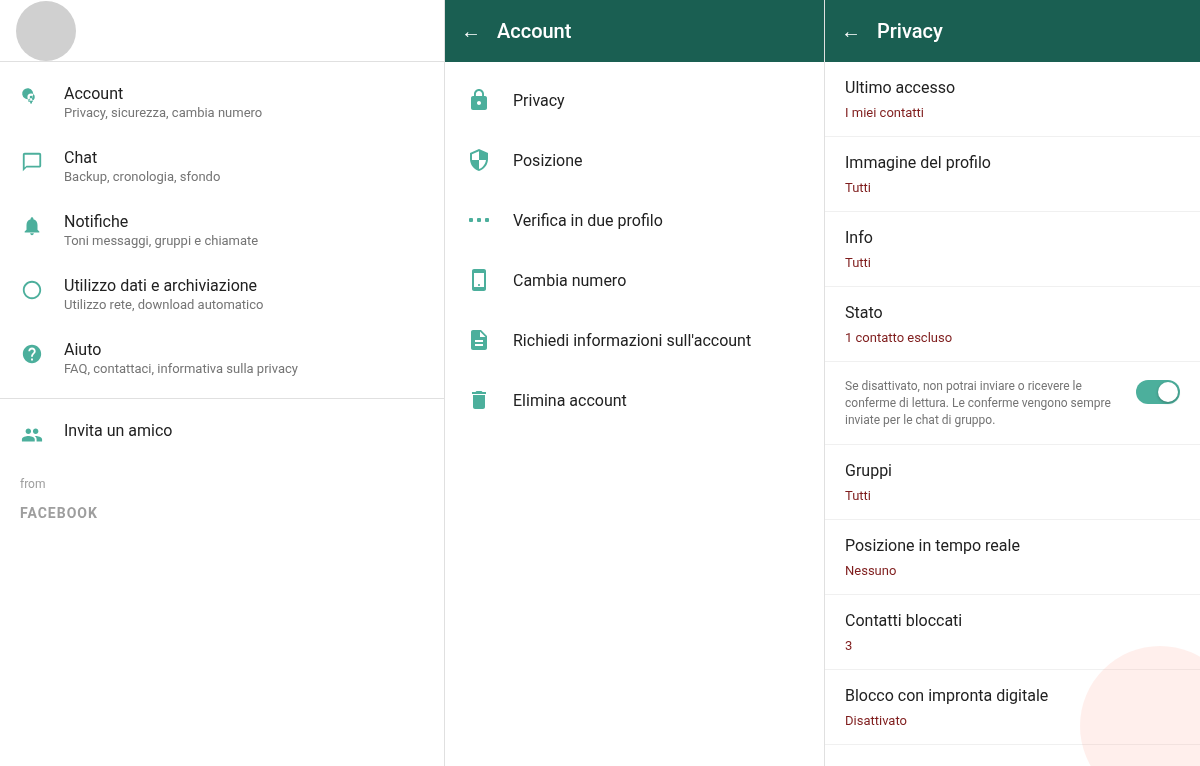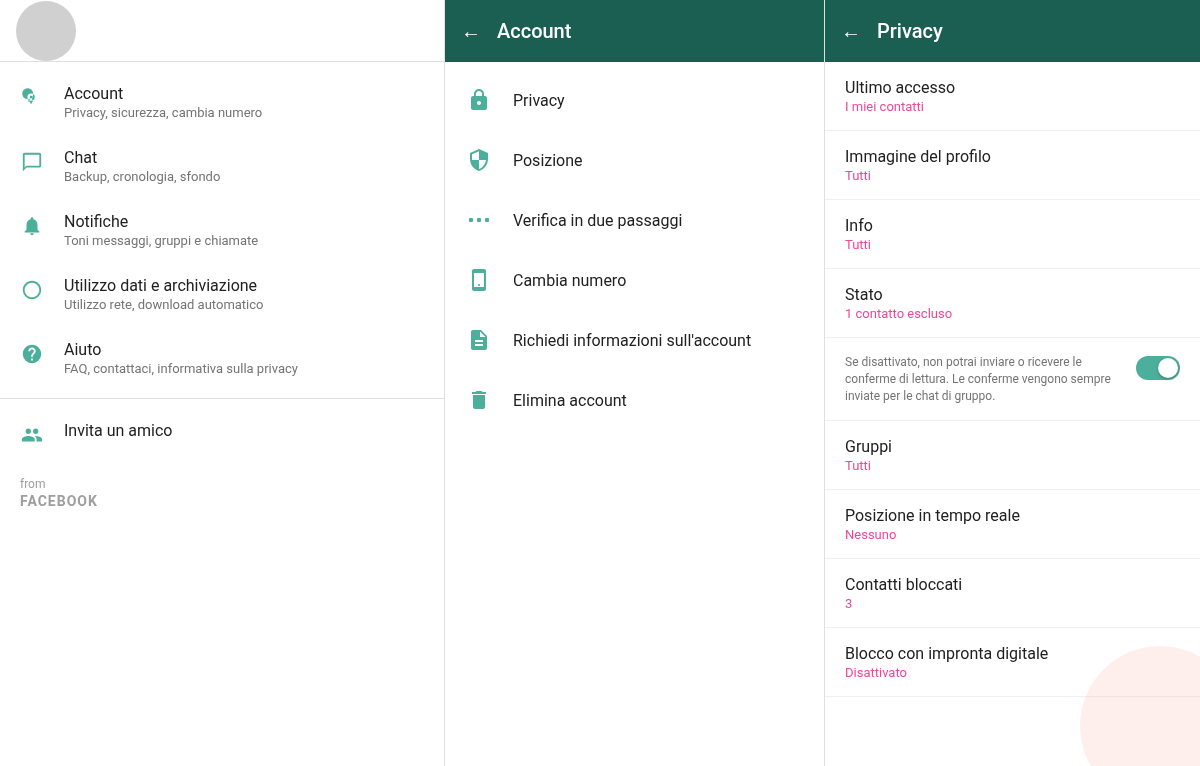--- a/index.html
+++ b/index.html
@@ -102,21 +102,21 @@
     .facebook-footer .from-text {
       font-size: 12px;
       color: #9e9e9e;
     }
 
     .facebook-footer .fb-text {
       font-size: 14px;
       color: #9e9e9e;
       font-weight: bold;
       letter-spacing: 1px;
-      margin-top: 2px;
+      margin-top: 14px;
     }
 
     
     .middle-panel {
       width: 380px;
       background: #fff;
       display: flex;
       flex-direction: column;
       border-right: 1px solid #e0e0e0;
       overflow: hidden;
@@ -213,22 +213,22 @@
     }
 
     .privacy-item-title {
       font-size: 16px;
       color: #212121;
       font-weight: 400;
     }
 
     .privacy-item-sub {
       font-size: 13px;
-      color: #ec4899;
-      margin-top: 2px;
+      color: #7f1d1d;
+      margin-top: 8px;
     }
 
     .privacy-item-desc {
       font-size: 12px;
       color: #757575;
       line-height: 1.4;
       max-width: 300px;
     }
 
     
@@ -385,21 +385,21 @@
     </div>
 
     <div class="panel-menu-item">
       <div class="panel-menu-icon">
         <svg viewBox="0 0 24 24" xmlns="http://www.w3.org/2000/svg">
           <rect x="2" y="10" width="4" height="4" rx="1"></rect>
           <rect x="10" y="10" width="4" height="4" rx="1"></rect>
           <rect x="18" y="10" width="4" height="4" rx="1"></rect>
         </svg>
       </div>
-      <span class="panel-menu-label">Verifica in due passaggi</span>
+      <span class="panel-menu-label">Verifica in due profilo</span>
     </div>
 
     <div class="panel-menu-item">
       <div class="panel-menu-icon">
         <svg viewBox="0 0 24 24" xmlns="http://www.w3.org/2000/svg">
           <path d="M17 1H7C5.9 1 5 1.9 5 3v18c0 1.1.9 2 2 2h10c1.1 0 2-.9 2-2V3c0-1.1-.9-2-2-2zm0 18H7V5h10v14zm-5-1c.55 0 1-.45 1-1s-.45-1-1-1-1 .45-1 1 .45 1 1 1z"></path>
         </svg>
       </div>
       <span class="panel-menu-label">Cambia numero</span>
     </div>

